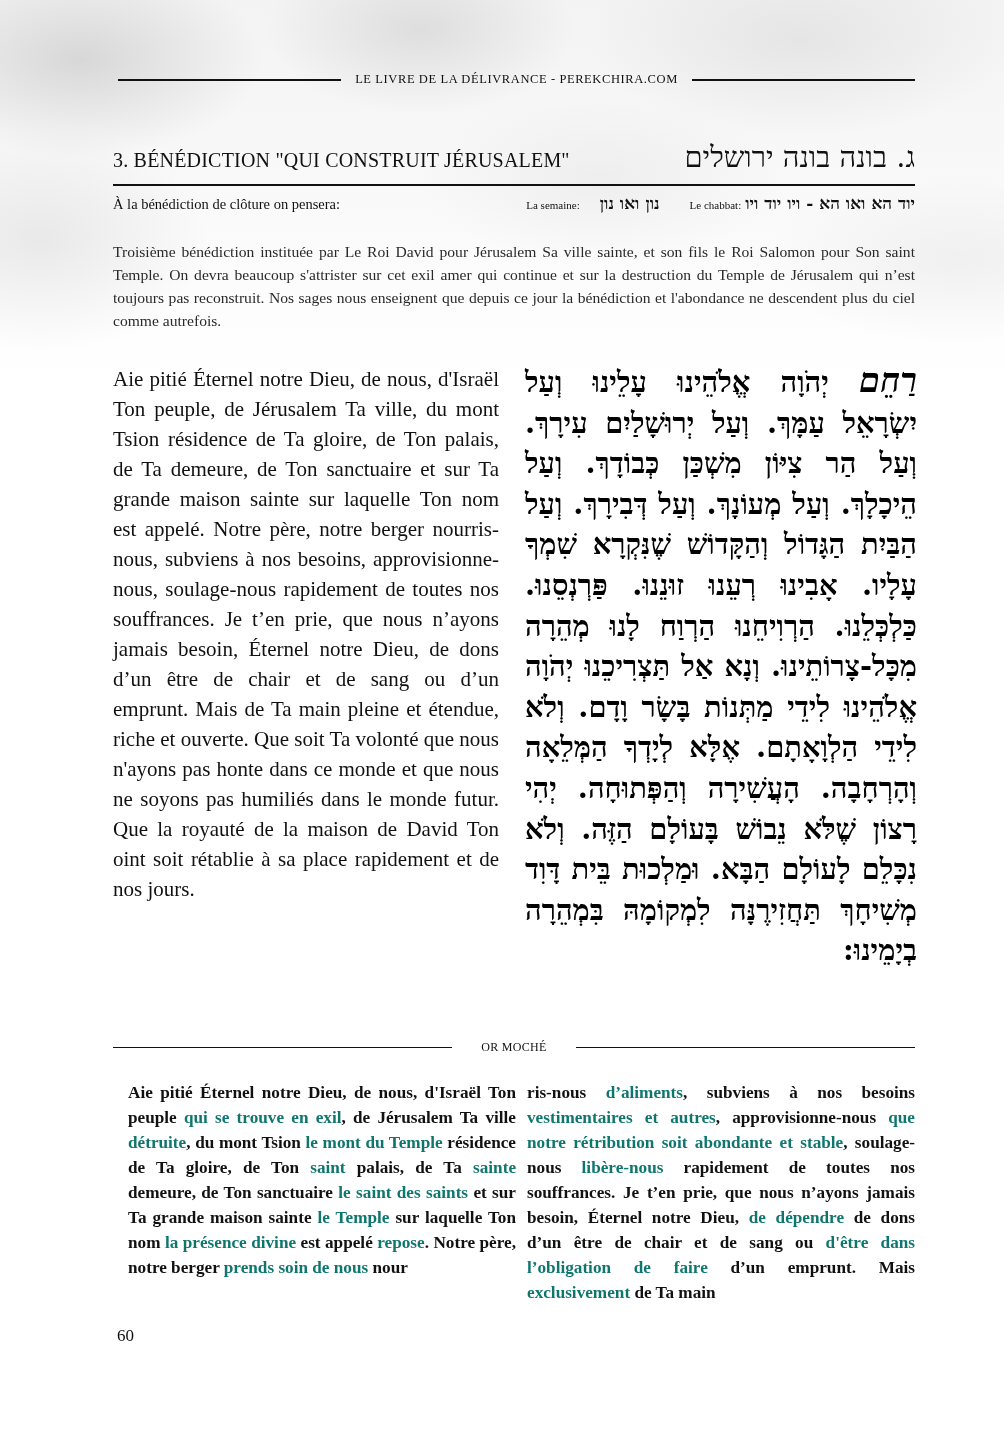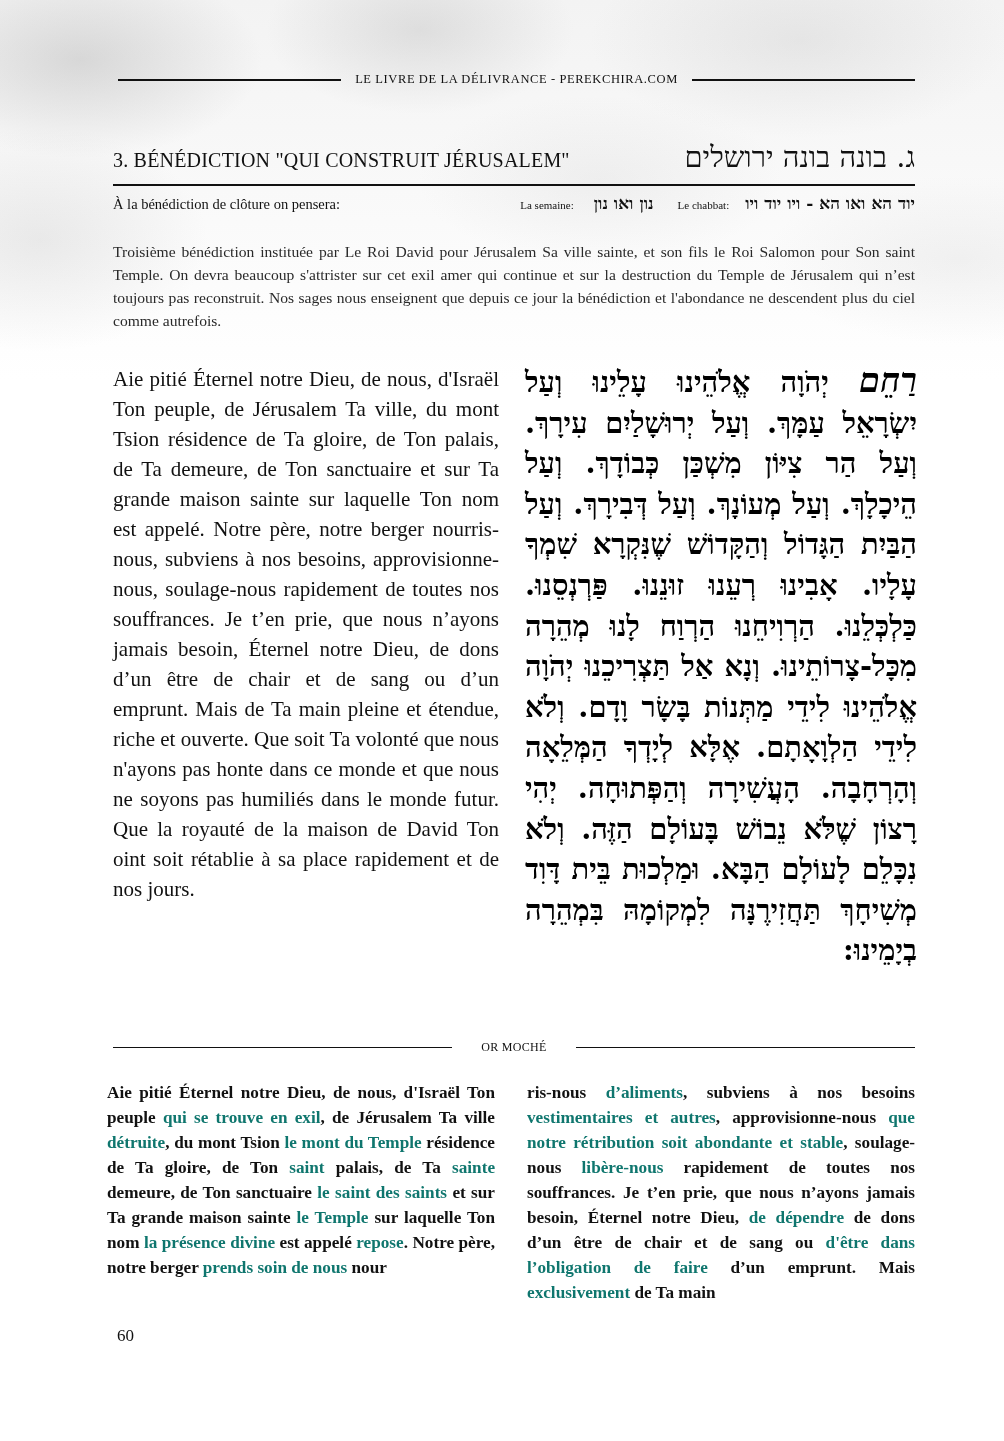--- a/index.html
+++ b/index.html
@@ -46,21 +46,21 @@
     .section-title .he { font-size: 29px; direction: rtl; font-family: "DejaVu Serif", serif; }
     .title-rule { position: absolute; left: 113px; top: 184px; width: 802px; height: 2px; background: #111; }
 
     
     .kavanot {
       position: absolute; left: 113px; top: 193px; width: 802px; height: 26px;
       display: flex; align-items: baseline;
     }
     .kavanot .intro { font-size: 14.5px; }
     .kavanot .week { margin-left: auto; display: flex; align-items: baseline; gap: 20px; }
-    .kavanot .sabbath { margin-left: 24px; display: flex; align-items: baseline; gap: 16px; }
+    .kavanot .sabbath { margin-left: 30px; display: flex; align-items: baseline; gap: 4px; }
     .kavanot .lbl { font-size: 11px; }
     .kavanot .heb { font-size: 17px; direction: rtl; font-family: "DejaVu Serif", serif; font-weight: bold; }
 
     
     .intro-para {
       position: absolute; left: 113px; top: 240px; width: 802px;
       font-size: 15.6px; line-height: 23px; text-align: justify; color: #2a2a2a;
     }
 
     
@@ -84,21 +84,21 @@
       display: flex; align-items: center; gap: 29px;
     }
     .or-moche .rule { flex: 1; height: 1.5px; background: #111; }
     .or-moche .label { font-size: 12px; letter-spacing: 0.3px; }
 
     
     .commentary {
       position: absolute; top: 1080px; width: 388px;
       font-size: 17.2px; line-height: 25px; text-align: justify; color: #111;
     }
-    .commentary.left { left: 107px; }
+    .commentary.left { left: 128px; }
     .commentary.right { left: 527px; }
     .commentary b { font-weight: bold; color: #111; }
     .commentary .gl { color: #0f766e; font-weight: bold; }
 
     .page-number { position: absolute; left: 117px; top: 1326px; font-size: 17px; }
   </style>
 </head>
 <body>
 
 <div class="bg-texture"></div>

